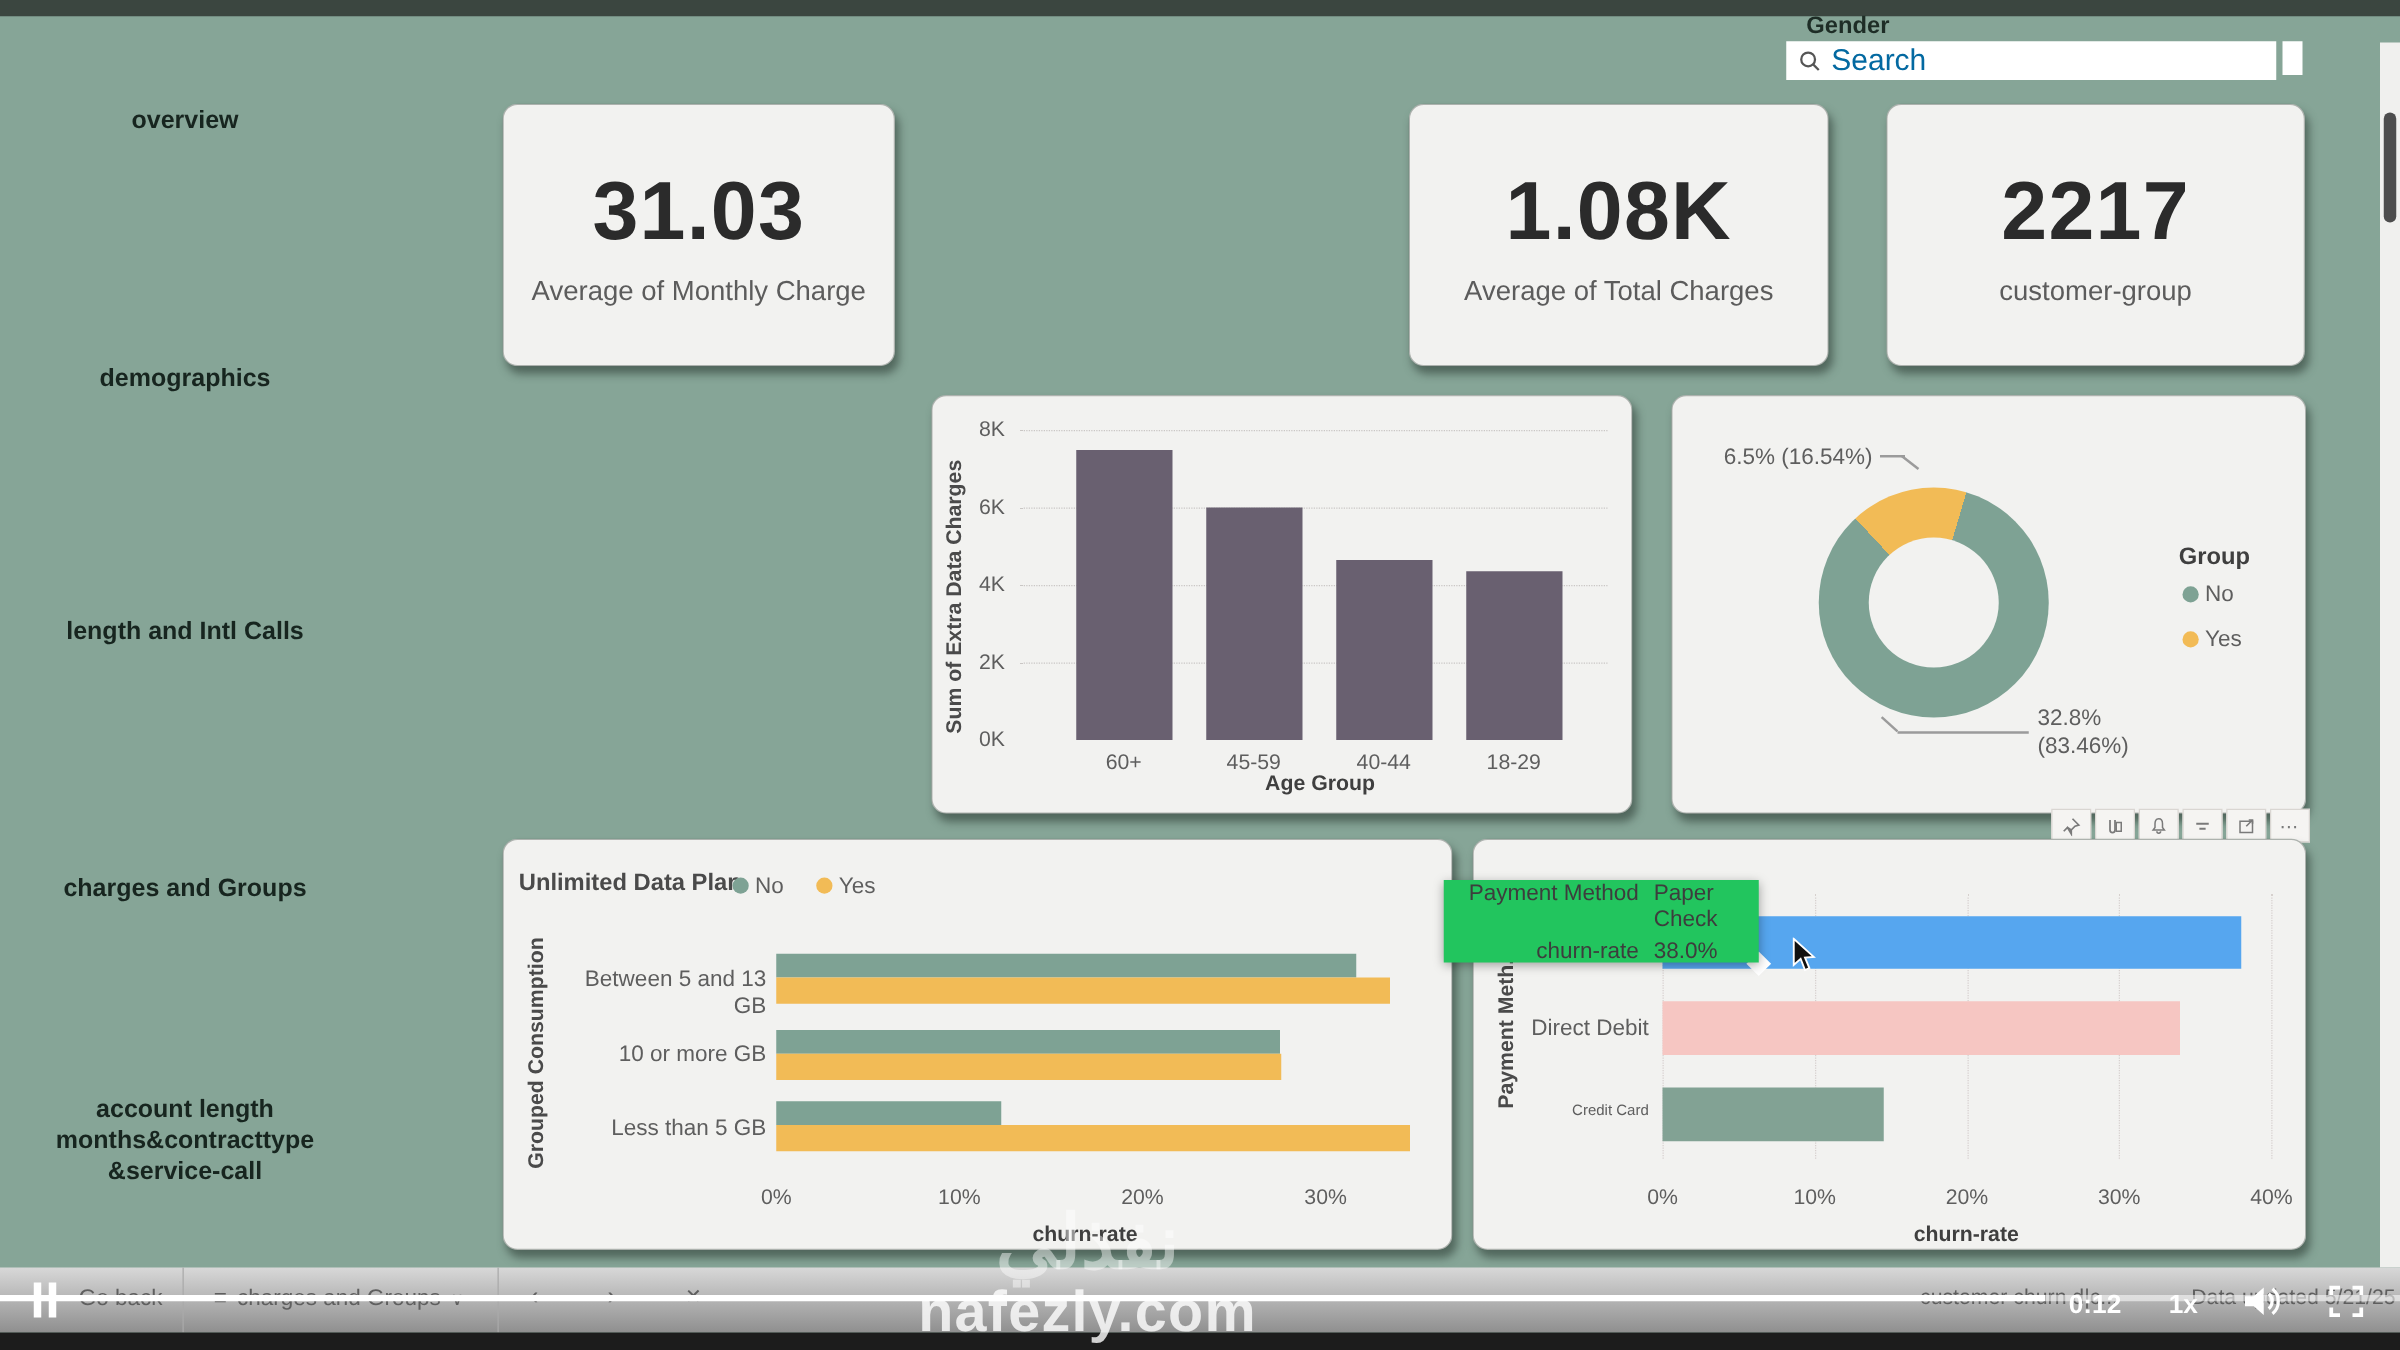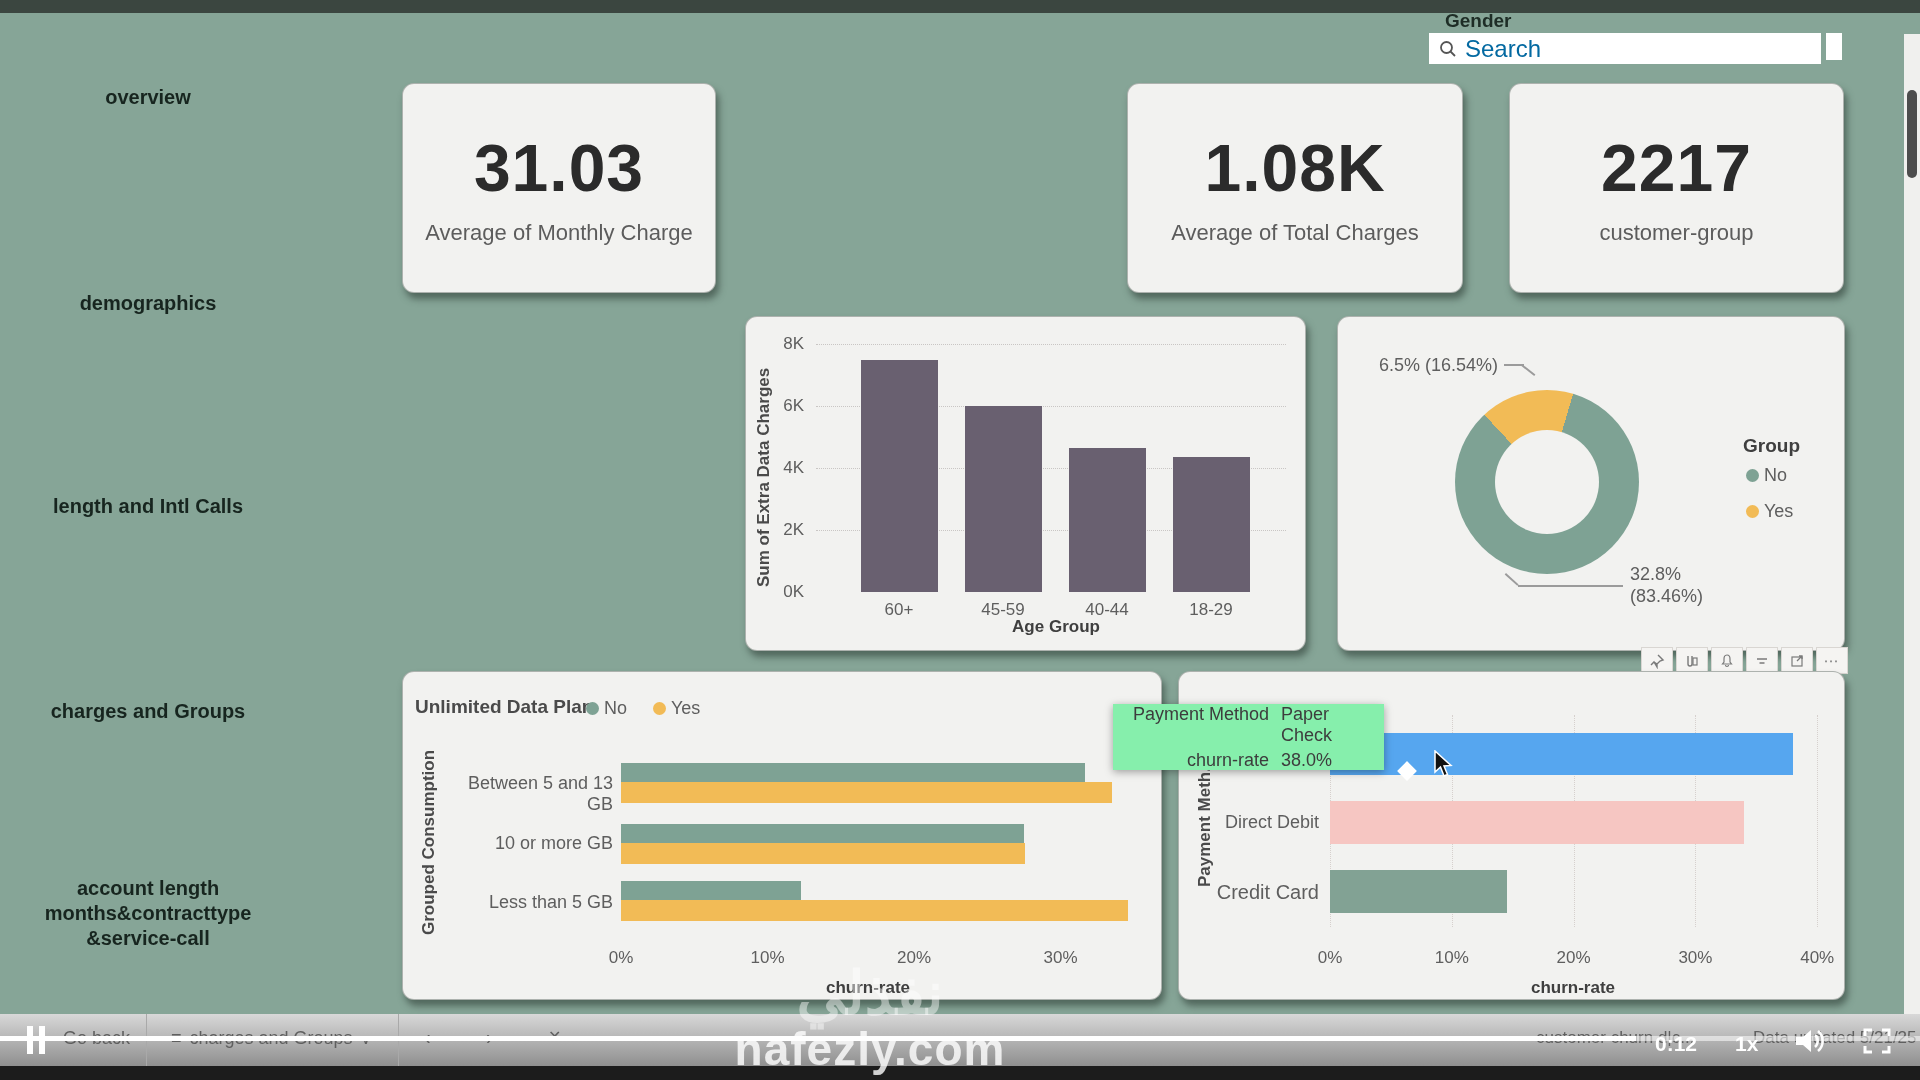--- a/index.html
+++ b/index.html
@@ -194,24 +194,24 @@
         <div class="bar" style="position: absolute; left: 0px; top: 143px; width: 176.61px; height: 43px; background: rgb(130, 162, 148);"></div>
       </div>
     <div class="axis-title" style="left:319px;top:306px;width:150px;">churn-rate</div>
   <div class="axis-text" style="position: absolute; left: 121px; top: 276px; width: 60px; text-align: center;">0%</div>
       <div class="axis-text" style="position: absolute; left: 242.8px; top: 276px; width: 60px; text-align: center;">10%</div>
       <div class="axis-text" style="position: absolute; left: 364.6px; top: 276px; width: 60px; text-align: center;">20%</div>
       <div class="axis-text" style="position: absolute; left: 486.4px; top: 276px; width: 60px; text-align: center;">30%</div>
       <div class="axis-text" style="position: absolute; left: 608.2px; top: 276px; width: 60px; text-align: center;">40%</div>
       <div class="axis-text" style="position: absolute; left: 20px; top: 72px; width: 120px; text-align: right; font-size: 18px;">Paper Check</div>
       <div class="axis-text" style="position: absolute; left: 20px; top: 140px; width: 120px; text-align: right; font-size: 18px;">Direct Debit</div>
-      <div class="axis-text" style="position: absolute; left: 20px; top: 209px; width: 120px; text-align: right; font-size: 20px;">Credit Card</div>
-    </div>
-
-  <div class="abs" style="left:1113px;top:704px;width:271px;height:66px;background:#86efac;
+      <div class="axis-text" style="position: absolute; left: 20px; top: 209px; width: 120px; text-align: right; font-size: 12px;">Credit Card</div>
+    </div>
+
+  <div class="abs" style="left:1155px;top:704px;width:252px;height:66px;background:#22c55e;
               box-shadow:0 2px 8px rgba(0,0,0,.35);z-index:30;
               display:grid;grid-template-columns:150px 1fr;align-content:center;row-gap:4px;column-gap:12px;padding:0 6px;box-sizing:border-box;">
     <div class="tip-cell-l">Payment Method</div>
     <div class="tip-cell-r">Paper Check</div>
     <div class="tip-cell-l">churn-rate</div>
     <div class="tip-cell-r">38.0%</div>
   </div>
   <div class="abs" style="left:1400px;top:764px;width:14px;height:14px;background:#ffffff;transform:rotate(45deg);z-index:29;"></div>
 
   <div class="abs" style="left:1433px;top:750px;z-index:40;">

